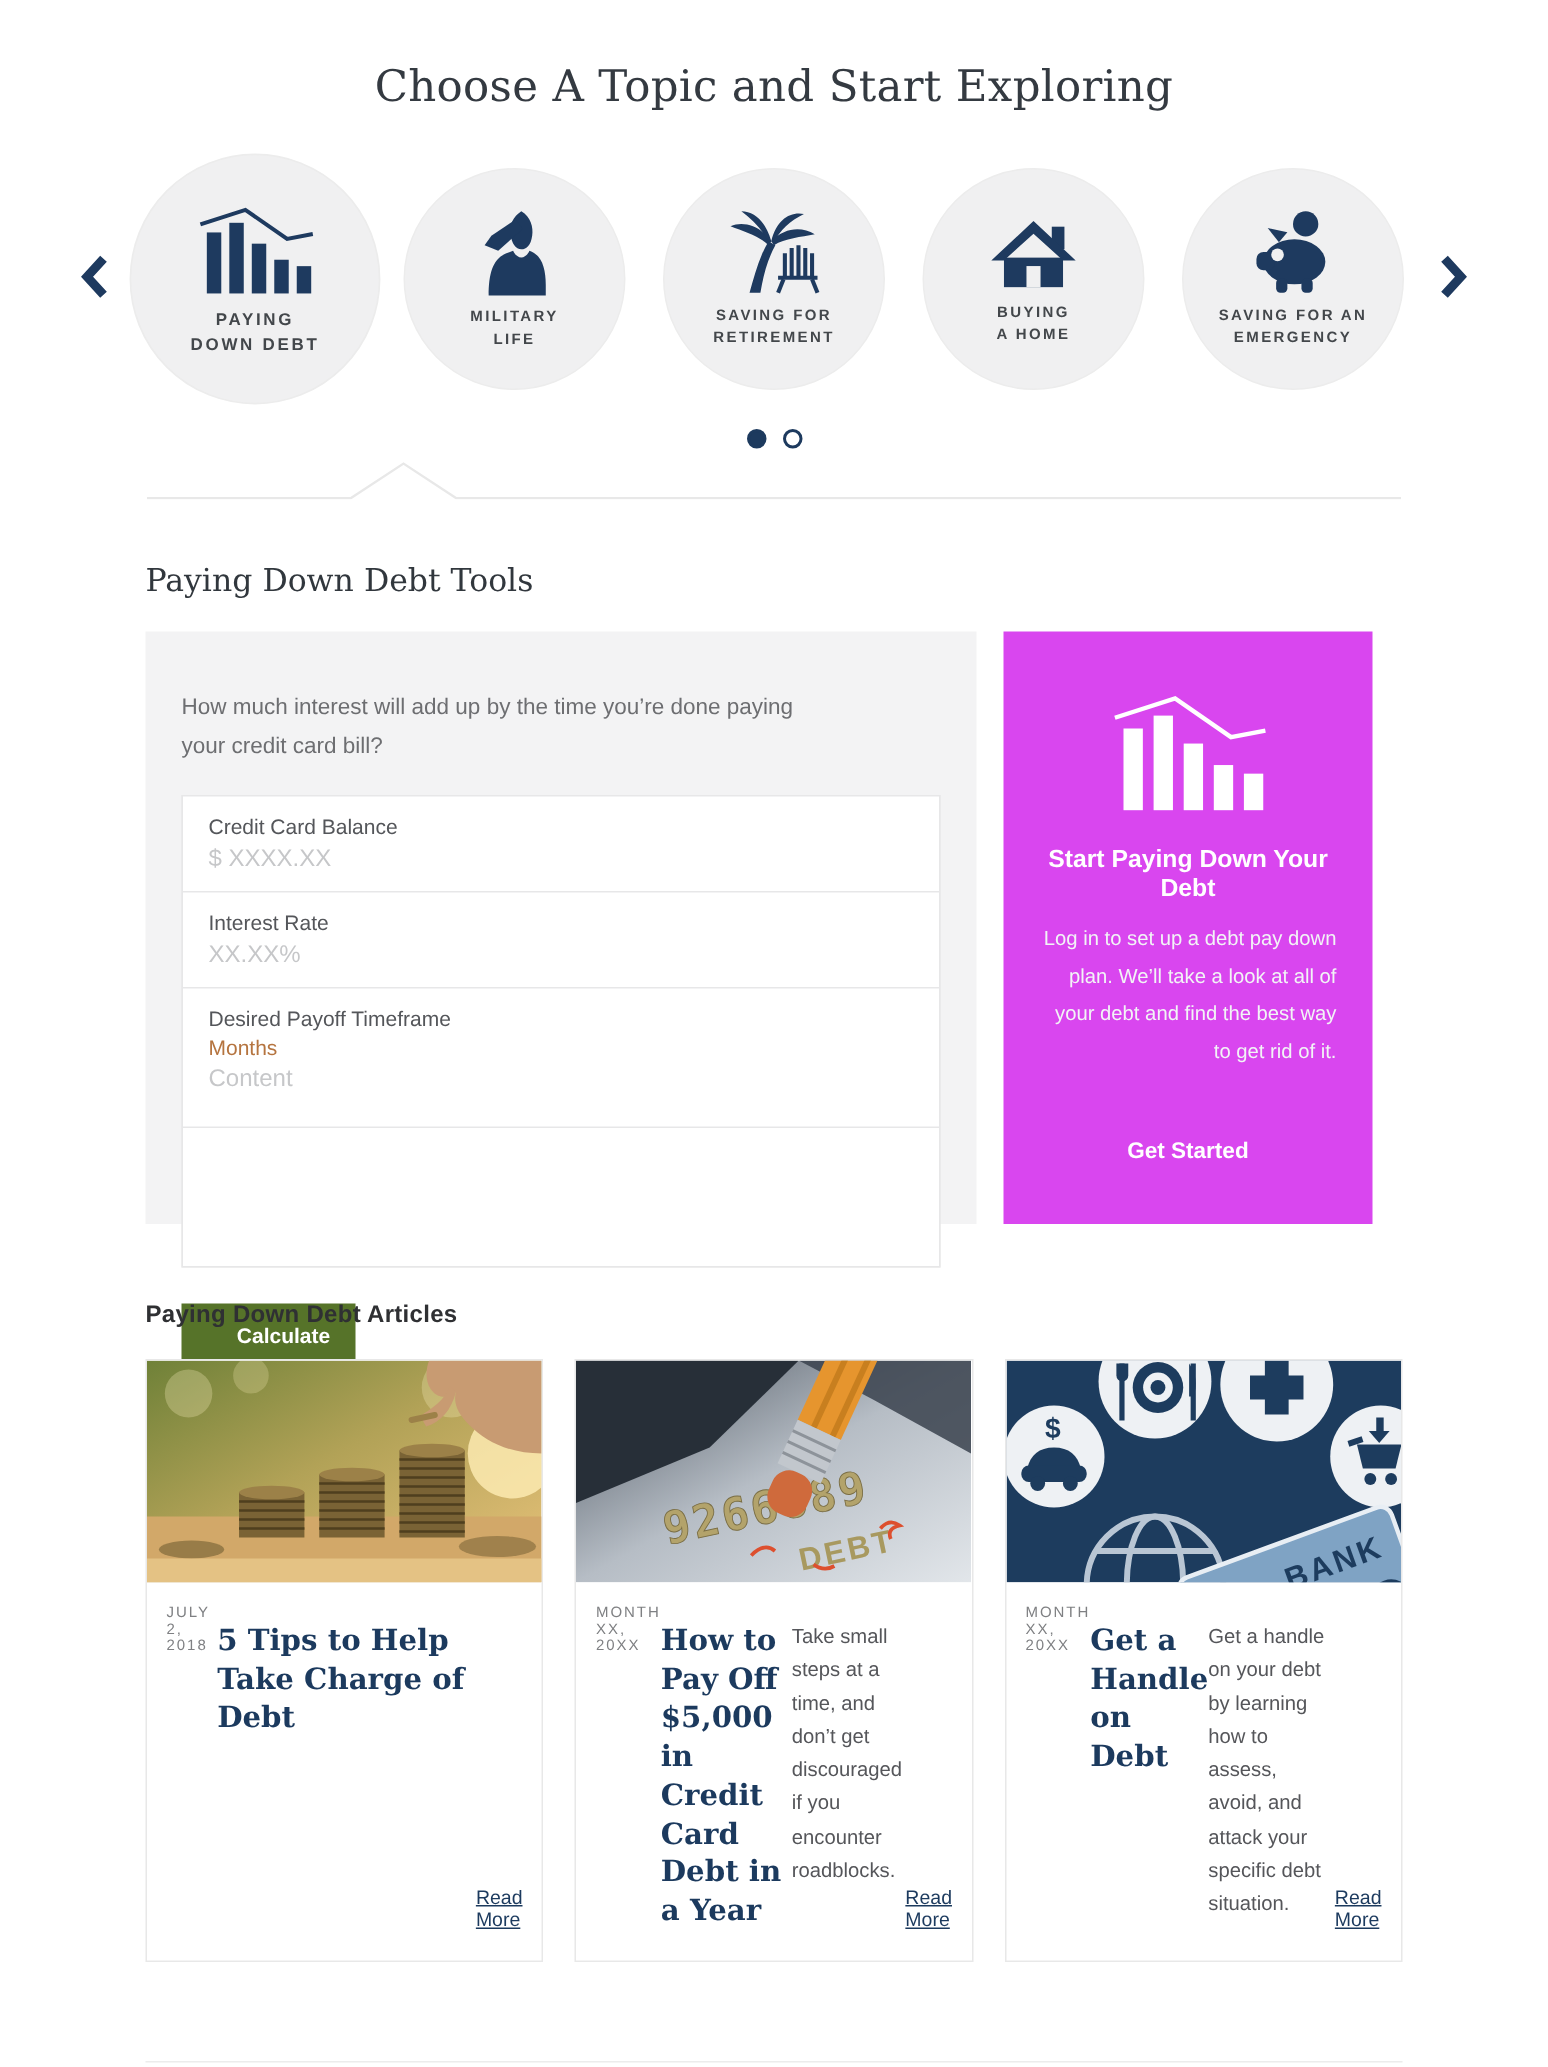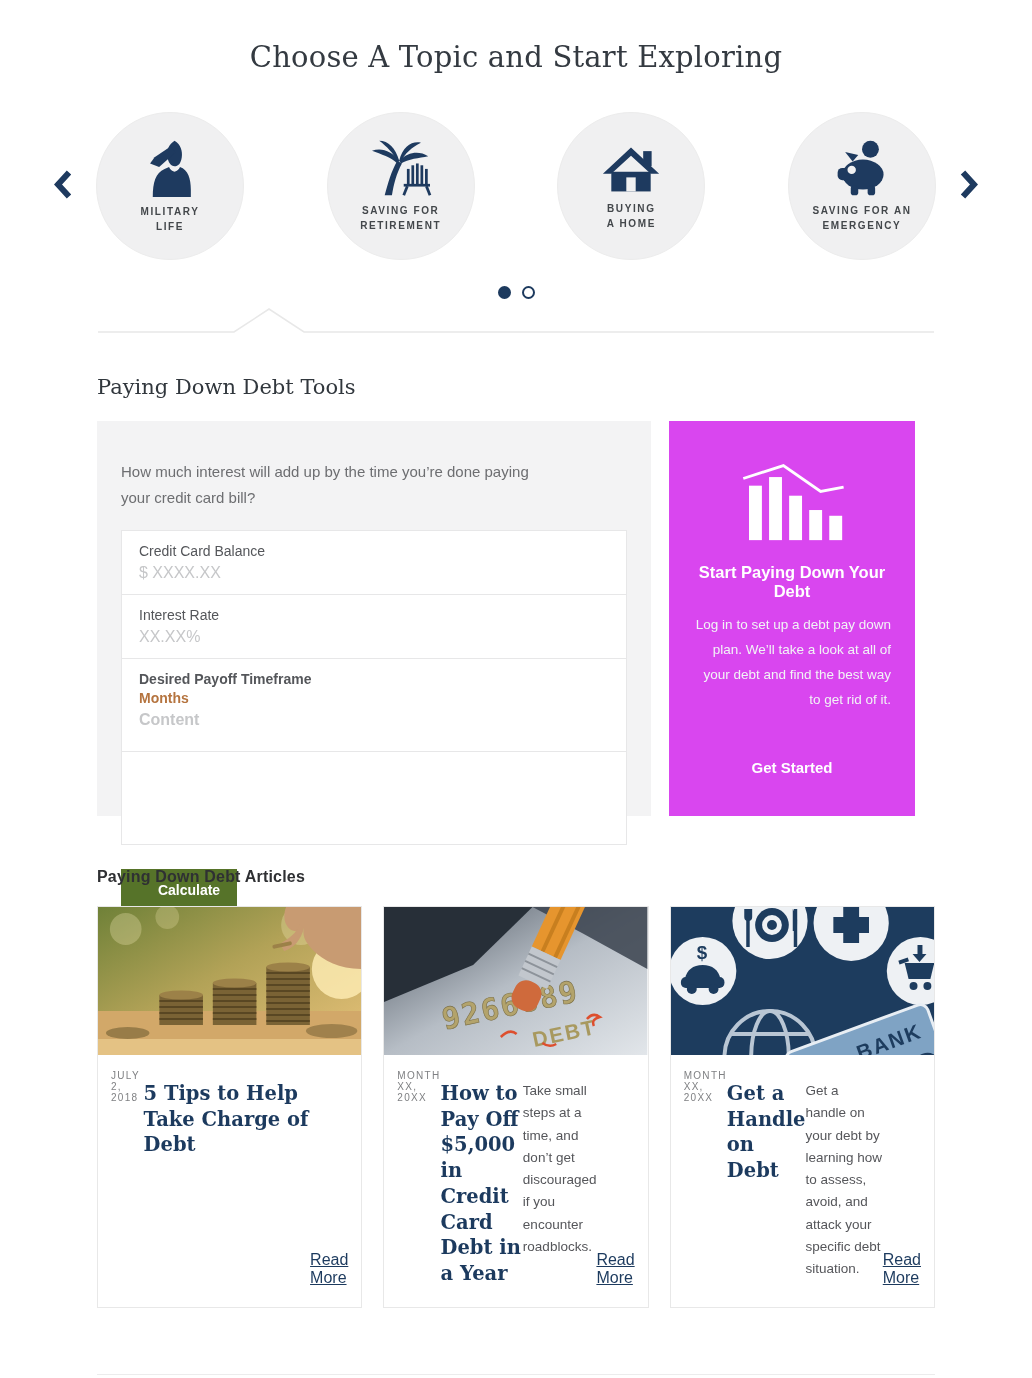--- a/index.html
+++ b/index.html
@@ -31,21 +31,21 @@
   
   .wrap { width:838px; margin:0 auto; }
   .tools-heading { margin-top:42px; font-family:"DejaVu Serif", serif; font-weight:500; font-size:21px; color:#31373d; }
   .tools-row { display:flex; gap:18px; margin-top:22px; height:395px; }
 
   .calc-card { width:554px; background:#f3f3f4; padding:24px; }
   .calc-title { margin-top:18px; font-family:"DejaVu Serif", serif; font-weight:bold; font-size:31px; color:#1f3a60; }
   .calc-desc { margin-top:14px; font-size:15px; line-height:1.75; color:#6d6e71; max-width:410px; }
   .form-grid { margin-top:18px; display:grid; grid-template-columns:1fr; gap:1px; background:#e7e7e8; border:1px solid #e7e7e8; }
   .cell { background:#fff; padding:12px 17px; min-height:56px; cursor:text; }
-  .cell.tall { min-height:92px;font-weight:bold; }
+  .cell.tall { min-height:92px; }
   .f-label { font-size:14px; color:#54565a; }
   .f-link { font-size:14px; color:#b5743f; margin-top:3px; cursor:pointer; }
   .f-ph { font-size:16px; color:#c6c7c9; margin-top:5px; }
   .calc-btn { margin-top:24px; width:116px; height:46px; background:#567329; border:none; border-bottom:3px solid #43591f;
     color:#fff; font-family:"Liberation Sans", sans-serif; font-size:14px; font-weight:bold; cursor:pointer;padding-left:20px; }
 
   .promo-card { width:246px; background:#d946ef; position:relative; padding:26px 24px; text-align:center; }
   .promo-icon { margin-top:10px; }
   .promo-title { margin-top:16px; font-size:16.5px; font-weight:bold; color:#fff; }
   .promo-desc { margin-top:12px; text-align:right; font-size:13.5px; line-height:1.85; color:#f2f4f6; }
@@ -56,38 +56,56 @@
   .articles-heading { margin-top:52px; font-size:16px; font-weight:bold; color:#2f3033; letter-spacing:.2px; }
   .articles-row { display:flex; gap:21px; margin-top:20px; }
   .article-card { flex:1; border:1px solid #e8e8e8; background:#fff; display:flex; flex-direction:column; }
   .art-img { height:148px; overflow:hidden; position:relative; cursor:pointer; }
   .art-img svg { display:block; width:100%; height:148px; }
   .art-body { padding:15px 13px 20px; display:flex; flex-direction:row; flex:1; }
   .art-date { font-size:10px; letter-spacing:1.3px; color:#7f8083; font-weight:500; }
   .art-title { margin-top:11px; font-family:"DejaVu Serif", serif; font-weight:bold; font-size:19.5px; line-height:1.32;
     color:#1c3a5e; min-height:54px; cursor:pointer; }
   .art-excerpt { margin-top:10px; font-size:13.5px; line-height:1.65; color:#55565a; }
-  .read-more { margin-top:auto; padding-top:18px; font-size:16px; color:#1c3a5e; text-decoration:underline; cursor:pointer; width:fit-content; }
+  .read-more { margin-top:auto; padding-top:18px; font-size:13px; color:#1c3a5e; text-decoration:underline; cursor:pointer; width:fit-content; }
 
   .footer-divider { width:838px; margin:66px auto 0; border-top:1px solid #ececec; height:24px; }
 </style>
 </head>
 <body>
 
 <h1 class="page-title">Choose A Topic and Start Exploring</h1>
 
 <div class="carousel">
   <button class="nav-btn prev">
     <svg width="18" height="30" viewBox="0 0 18 30">
         <polyline points="15,3 4,15 15,27" fill="none" stroke="#1e3a5f" stroke-width="6"></polyline>
       </svg>
   </button>
 
   <div class="topics">
 
+    <div class="topic">
+      <div class="circle active">
+        <svg class="topic-icon" width="72" height="58" viewBox="0 0 76 60">
+          <g fill="#1e3a5f">
+              <rect x="8" y="20" width="9" height="38"></rect>
+              <rect x="22" y="14" width="9" height="44"></rect>
+              <rect x="36" y="27" width="9" height="31"></rect>
+              <rect x="50" y="37" width="9" height="21"></rect>
+              <rect x="64" y="41" width="9" height="17"></rect>
+            </g>
+          <polyline points="4,15 32,6 58,24 74,21" fill="none" stroke="#1e3a5f" stroke-width="2.5"></polyline>
+        </svg>
+        <div class="topic-label">
+          <span>PAYING</span>
+          <span>DOWN DEBT</span>
+        </div>
+      </div>
+    </div>
 
     <div class="topic">
       <div class="circle">
         <svg class="topic-icon" width="58" height="60" viewBox="0 0 64 64" fill="#1e3a5f">
           <path d="M37,2 C44,6 46,14 45,20 C44,27 41,30 37,30 C33,30 30,26 29,19 C28,12 31,6 37,2 Z"></path>
           <path d="M10,27 L15,20 L33,8 L38,15 L20,31 Z"></path>
           <path d="M13,64 C13,48 16,37 26,33 L31,31 C31,31 33,36 37,36 C41,36 43,31 43,31 C52,34 55,44 55,56 L55,64 Z"></path>
         </svg>
         <div class="topic-label">
           <span>MILITARY</span>

